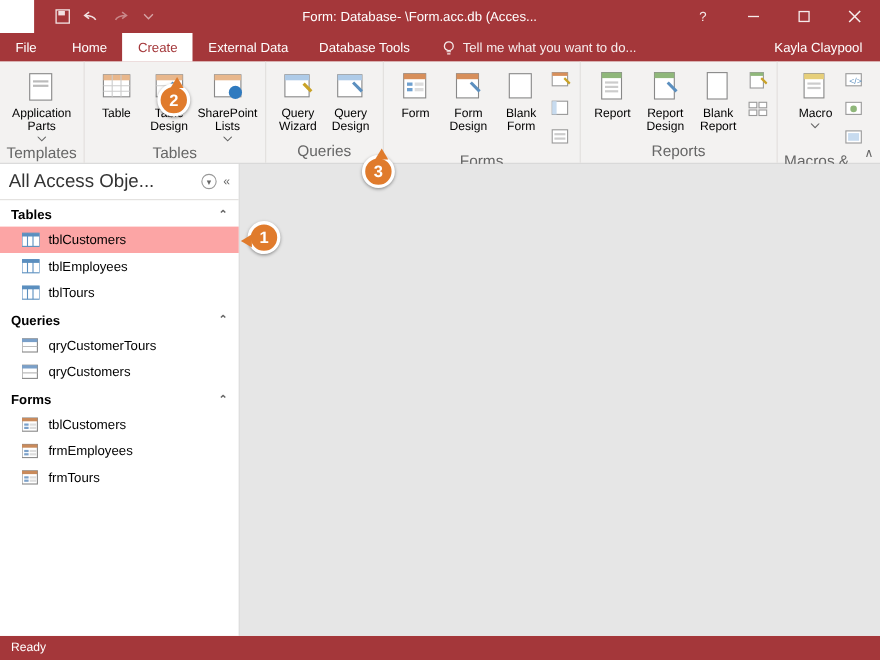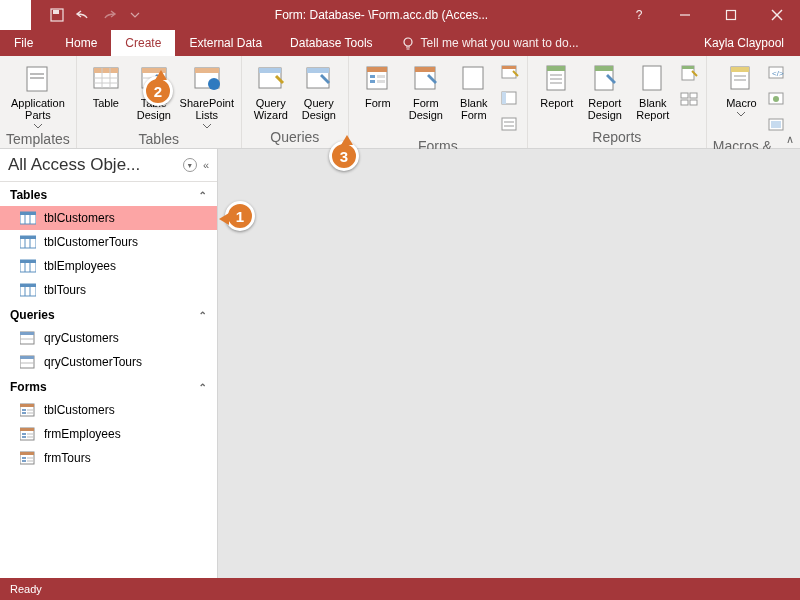--- a/index.html
+++ b/index.html
@@ -405,67 +405,56 @@
         </div>
         <div class="navitem">
           <span class="oicon">
             <svg width="16" height="14">
               <rect x="0" y="1" width="16" height="12" fill="#fff" stroke="#5b8fbf"></rect>
               <rect x="0" y="1" width="16" height="3" fill="#5b8fbf"></rect>
               <line x1="5" y1="1" x2="5" y2="13" stroke="#5b8fbf"></line>
               <line x1="10" y1="1" x2="10" y2="13" stroke="#5b8fbf"></line>
             </svg>
           </span>
-          <span>tblCustomerTours</span>
+          <span>tblEmployees</span>
         </div>
         <div class="navitem">
           <span class="oicon">
             <svg width="16" height="14">
               <rect x="0" y="1" width="16" height="12" fill="#fff" stroke="#5b8fbf"></rect>
               <rect x="0" y="1" width="16" height="3" fill="#5b8fbf"></rect>
               <line x1="5" y1="1" x2="5" y2="13" stroke="#5b8fbf"></line>
               <line x1="10" y1="1" x2="10" y2="13" stroke="#5b8fbf"></line>
             </svg>
           </span>
-          <span>tblEmployees</span>
-        </div>
-        <div class="navitem">
-          <span class="oicon">
-            <svg width="16" height="14">
-              <rect x="0" y="1" width="16" height="12" fill="#fff" stroke="#5b8fbf"></rect>
-              <rect x="0" y="1" width="16" height="3" fill="#5b8fbf"></rect>
-              <line x1="5" y1="1" x2="5" y2="13" stroke="#5b8fbf"></line>
-              <line x1="10" y1="1" x2="10" y2="13" stroke="#5b8fbf"></line>
-            </svg>
-          </span>
           <span>tblTours</span>
         </div>
         <div class="navgroup-title">
           <span class="sp">Queries</span>
           <span class="chev">⌃</span>
         </div>
         <div class="navitem">
           <span class="oicon">
             <svg width="16" height="14">
               <rect x="0" y="1" width="14" height="12" fill="#fff" stroke="#888"></rect>
               <rect x="0" y="1" width="14" height="3" fill="#7aa0c9"></rect>
               <line x1="0" y1="8" x2="14" y2="8" stroke="#bbb"></line>
             </svg>
           </span>
-          <span>qryCustomers</span>
+          <span>qryCustomerTours</span>
         </div>
         <div class="navitem">
           <span class="oicon">
             <svg width="16" height="14">
               <rect x="0" y="1" width="14" height="12" fill="#fff" stroke="#888"></rect>
               <rect x="0" y="1" width="14" height="3" fill="#7aa0c9"></rect>
               <line x1="0" y1="8" x2="14" y2="8" stroke="#bbb"></line>
             </svg>
           </span>
-          <span>qryCustomerTours</span>
+          <span>qryCustomers</span>
         </div>
         <div class="navgroup-title">
           <span class="sp">Forms</span>
           <span class="chev">⌃</span>
         </div>
         <div class="navitem">
           <span class="oicon">
             <svg width="16" height="14">
               <rect x="0" y="1" width="14" height="12" fill="#fff" stroke="#888"></rect>
               <rect x="0" y="1" width="14" height="3" fill="#c98a5b"></rect>

